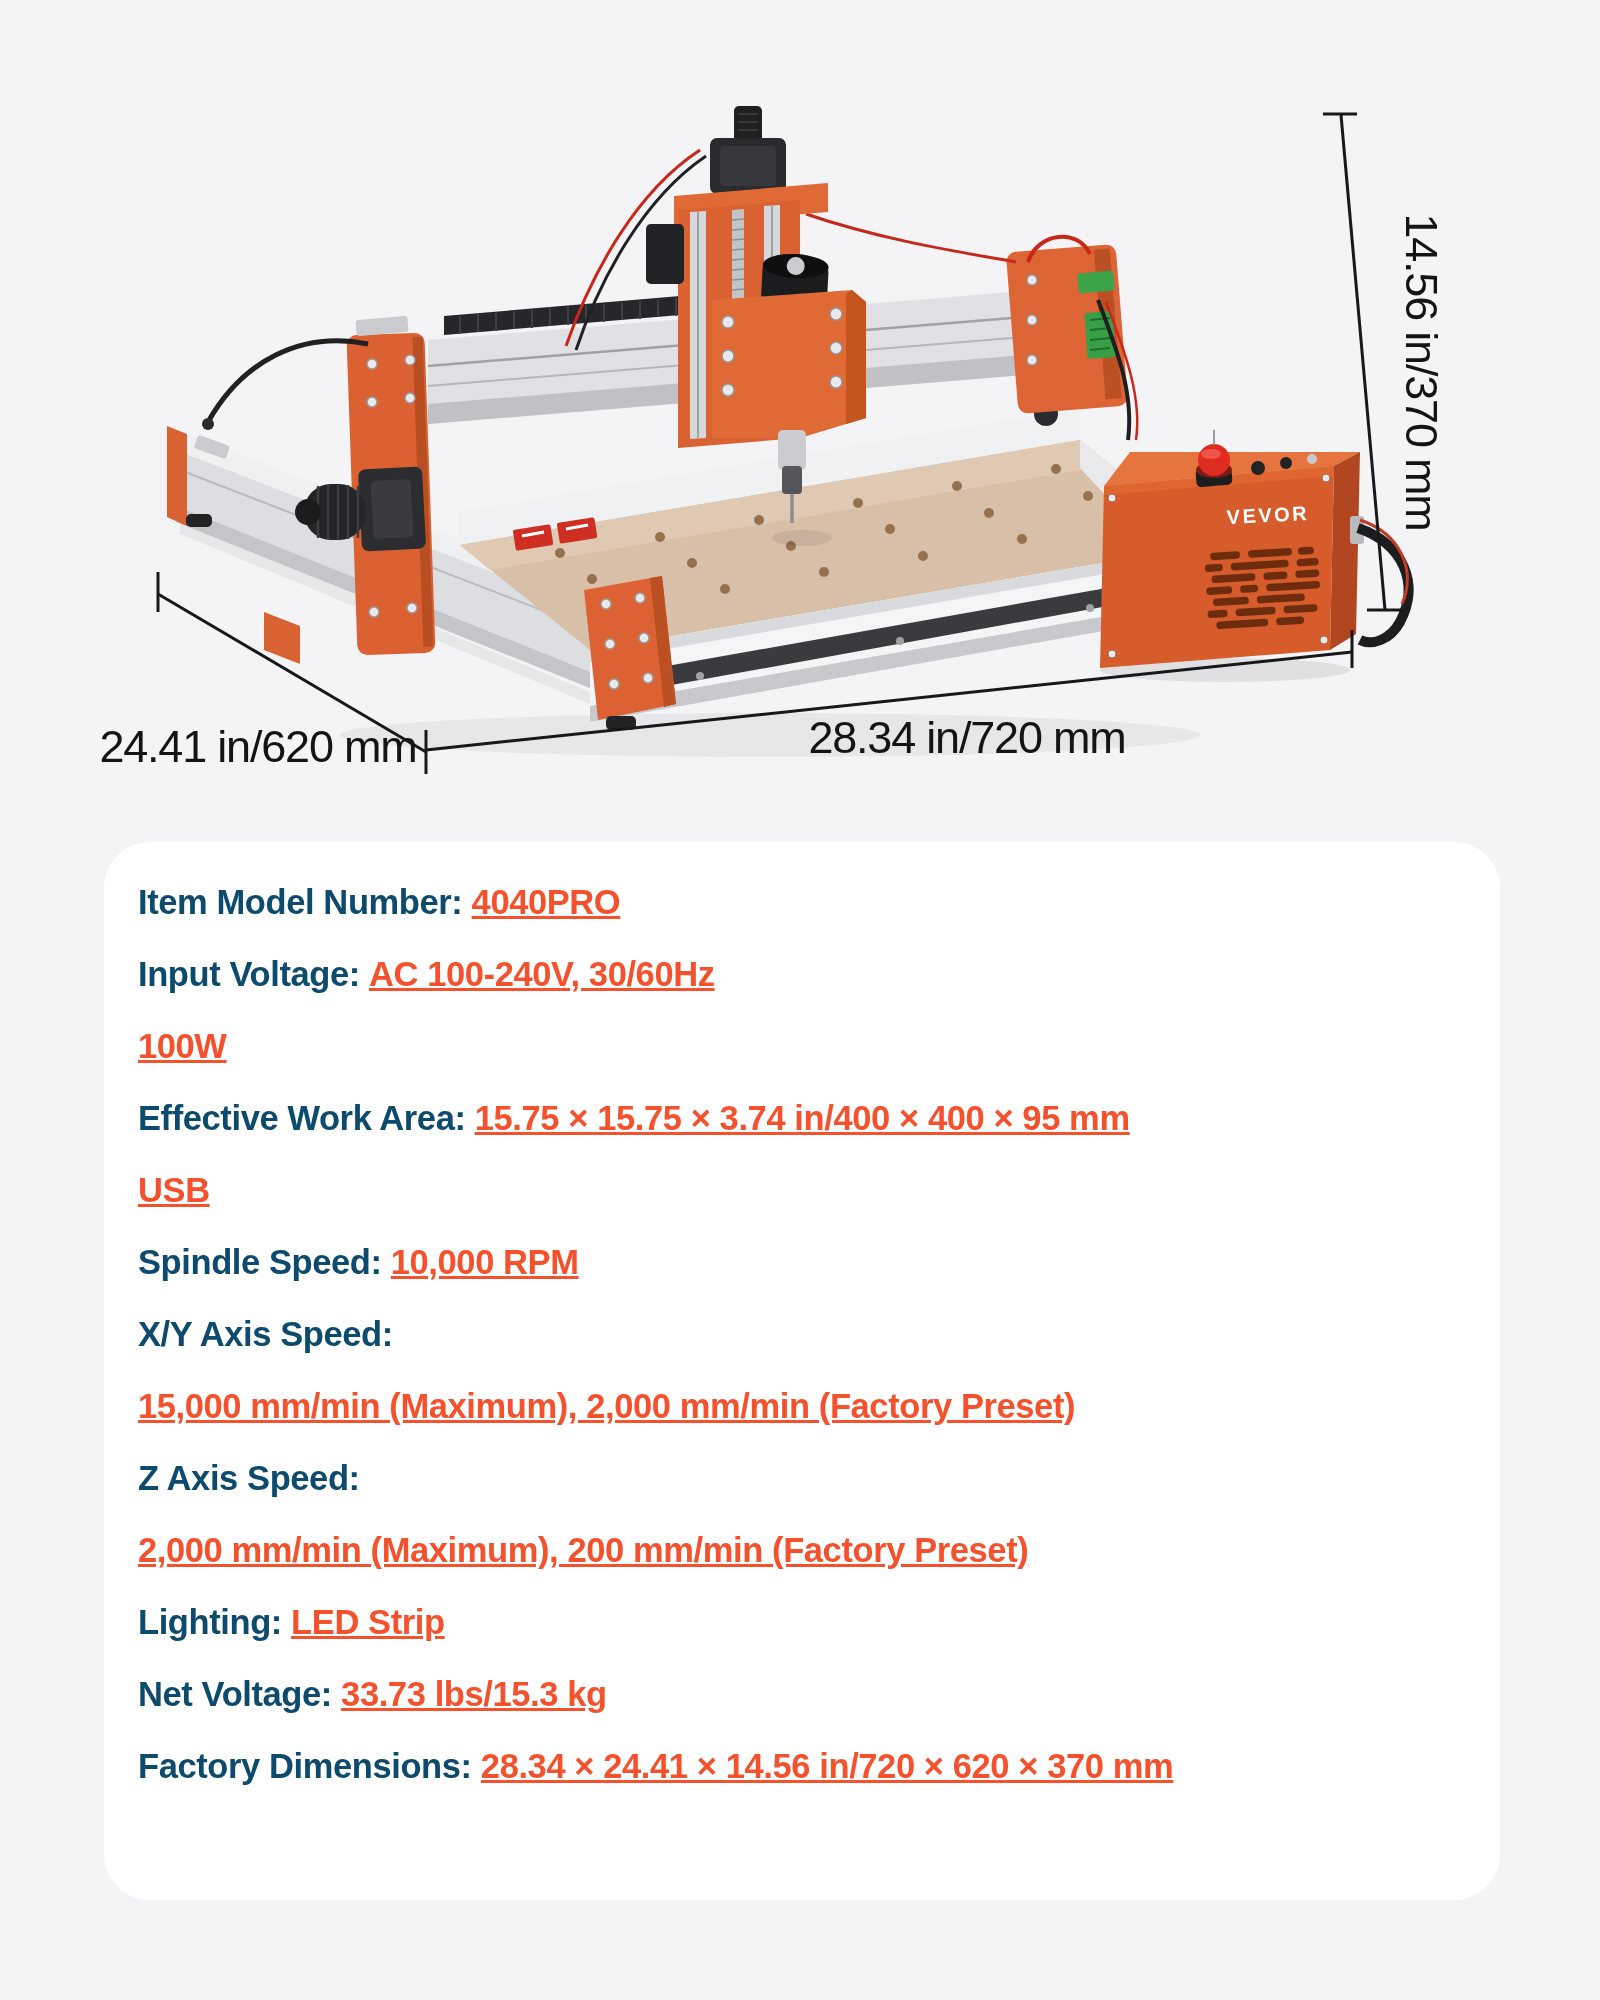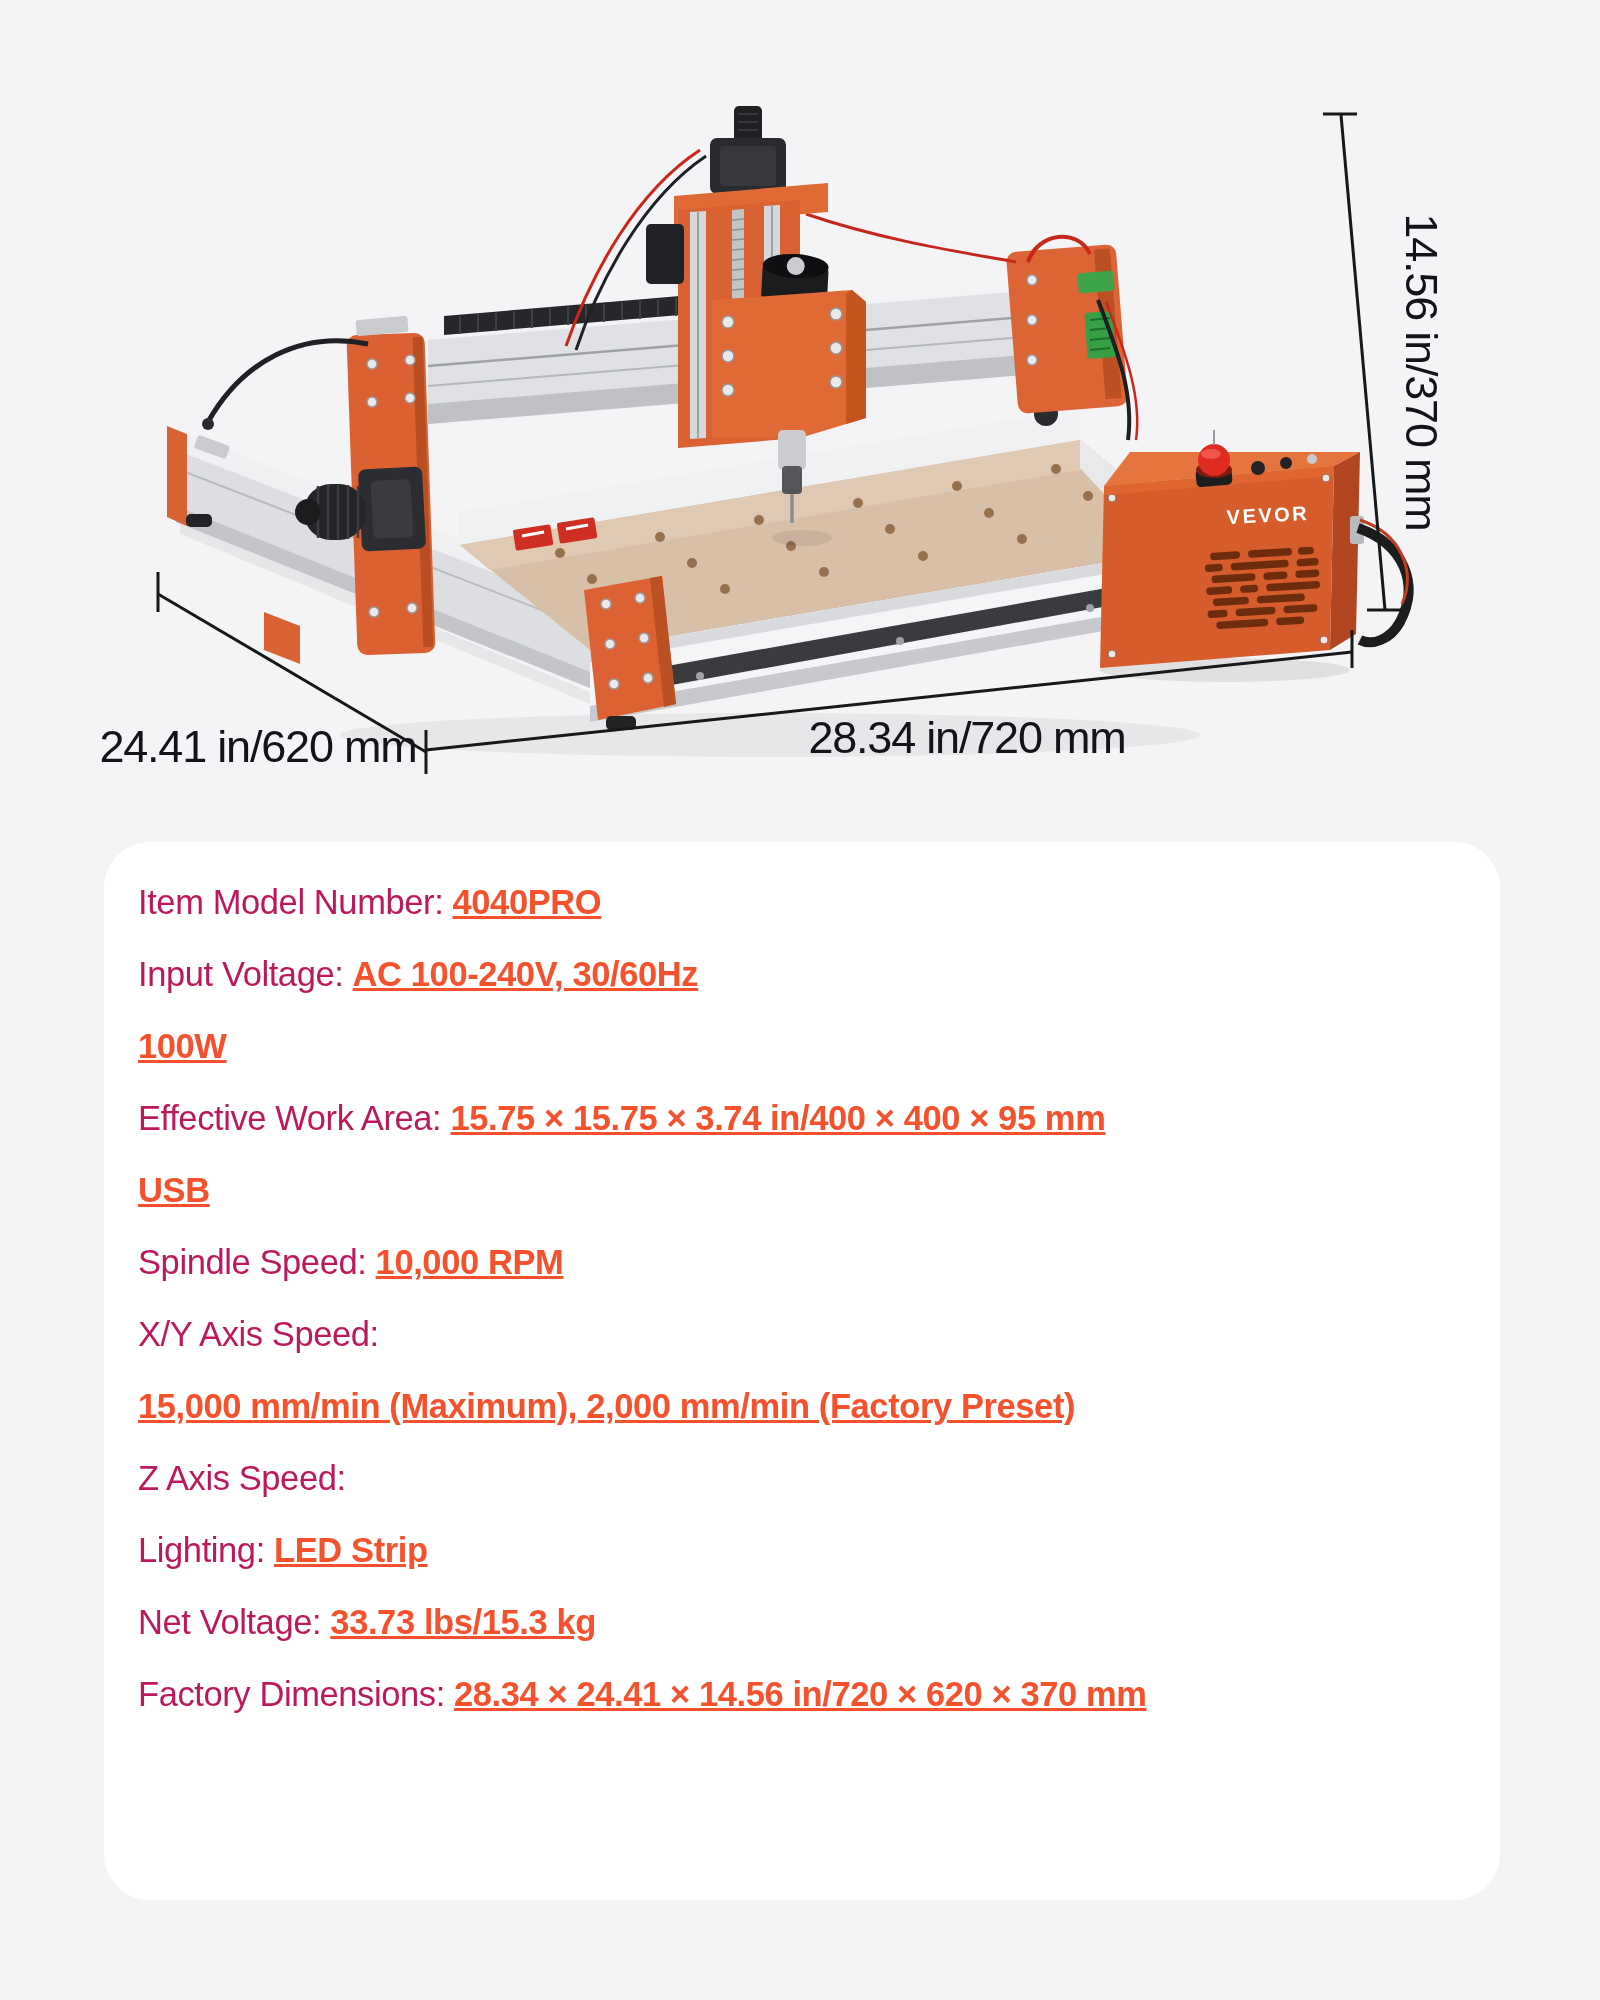--- a/index.html
+++ b/index.html
@@ -30,21 +30,21 @@
     background:#ffffff;border-radius:46px;
     box-sizing:border-box;padding:25px 0 0 0;
   }
   .spec-row{
     height:72px;display:flex;align-items:center;
     padding:0 34px;
     font-size:34.5px;line-height:1.1;
     letter-spacing:-0.4px;
     white-space:pre;
   }
-  .spec-label{color:#be185d;font-weight:400;}
+  .spec-label{color:#0c4a6e;font-weight:700;}
   .spec-value{color:#f5512d;font-weight:700;text-decoration:underline;}
 </style>
 </head>
 <body>
 
 <div class="hero">
 <svg width="1600" height="835" viewBox="0 0 1600 835" xmlns="http://www.w3.org/2000/svg">
 
   <g>
     <ellipse cx="770" cy="735" rx="430" ry="22" fill="rgba(0,0,0,0.05)"></ellipse>
@@ -351,16 +351,17 @@
 <div class="spec-card">
   <div class="spec-row"><span class="spec-label">Item Model Number: </span><span class="spec-value">4040PRO</span></div>
   <div class="spec-row"><span class="spec-label">Input Voltage: </span><span class="spec-value">AC 100-240V, 30/60Hz</span></div>
   <div class="spec-row"><span class="spec-value">100W</span></div>
   <div class="spec-row"><span class="spec-label">Effective Work Area: </span><span class="spec-value">15.75 × 15.75 × 3.74 in/400 × 400 × 95 mm</span></div>
   <div class="spec-row"><span class="spec-value">USB</span></div>
   <div class="spec-row"><span class="spec-label">Spindle Speed: </span><span class="spec-value">10,000 RPM</span></div>
   <div class="spec-row"><span class="spec-label">X/Y Axis Speed:</span><span class="spec-value"></span></div>
   <div class="spec-row"><span class="spec-label"></span><span class="spec-value">15,000 mm/min (Maximum), 2,000 mm/min (Factory Preset)</span></div>
   <div class="spec-row"><span class="spec-label">Z Axis Speed:</span><span class="spec-value"></span></div>
+  <div class="spec-row"><span class="spec-label"></span><span class="spec-value">2,000 mm/min (Maximum), 200 mm/min (Factory Preset)</span></div>
   <div class="spec-row"><span class="spec-label">Lighting: </span><span class="spec-value">LED Strip</span></div>
   <div class="spec-row"><span class="spec-label">Net Voltage: </span><span class="spec-value">33.73 lbs/15.3 kg</span></div>
   <div class="spec-row"><span class="spec-label">Factory Dimensions: </span><span class="spec-value">28.34 × 24.41 × 14.56 in/720 × 620 × 370 mm</span></div>
 </div>
 
 </body></html>

